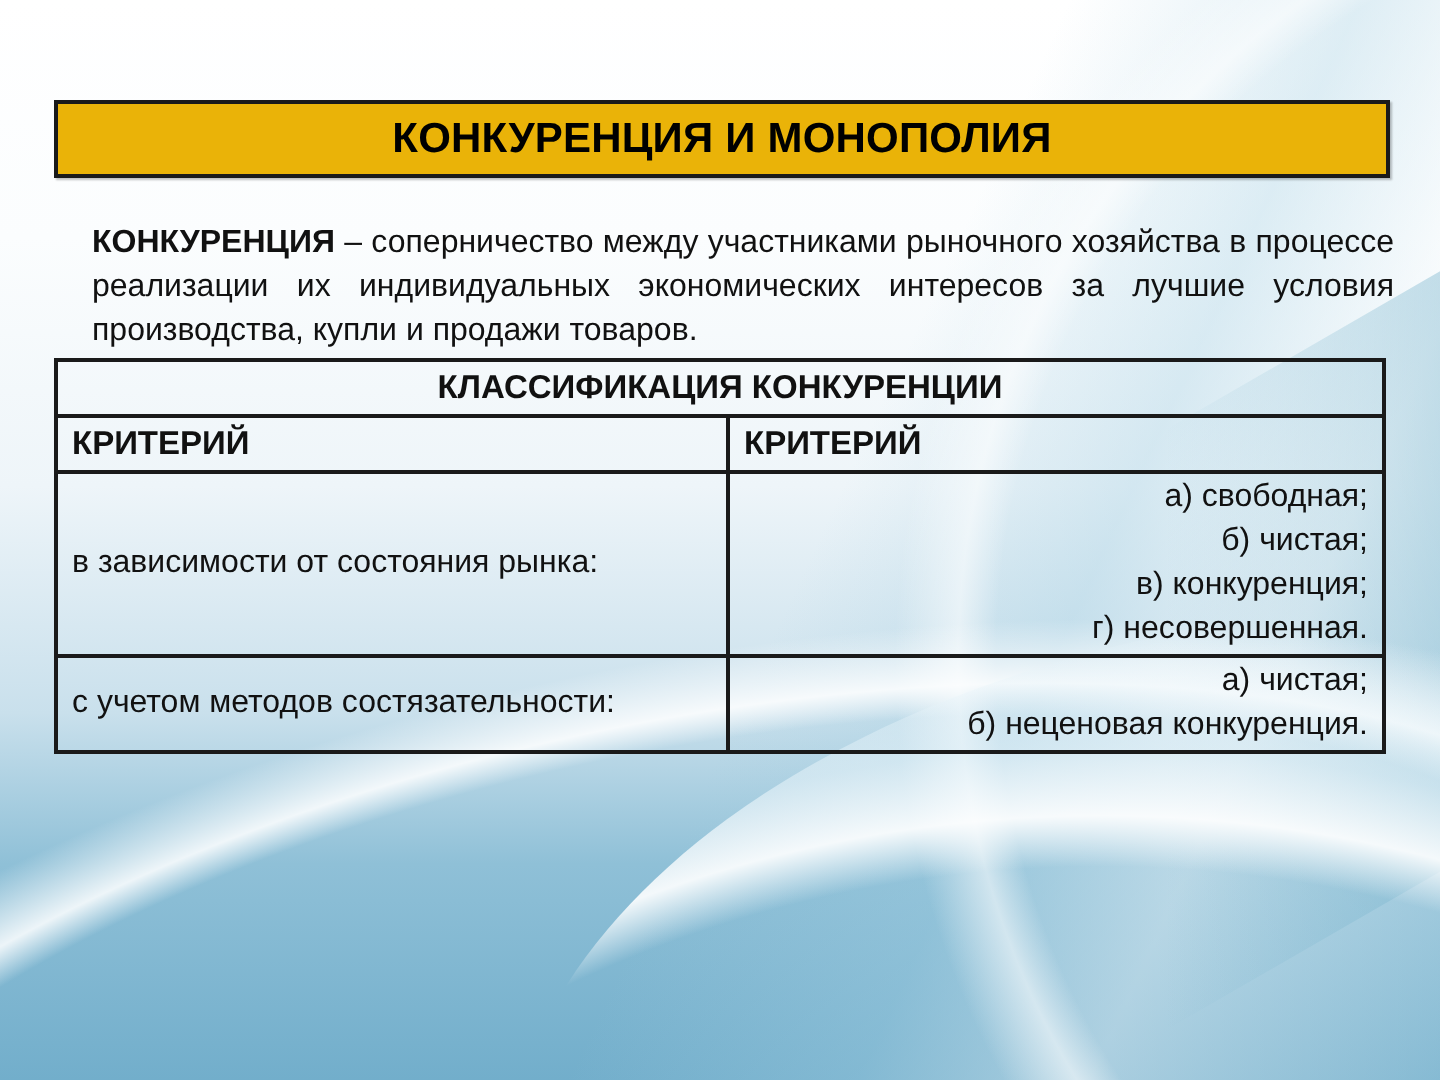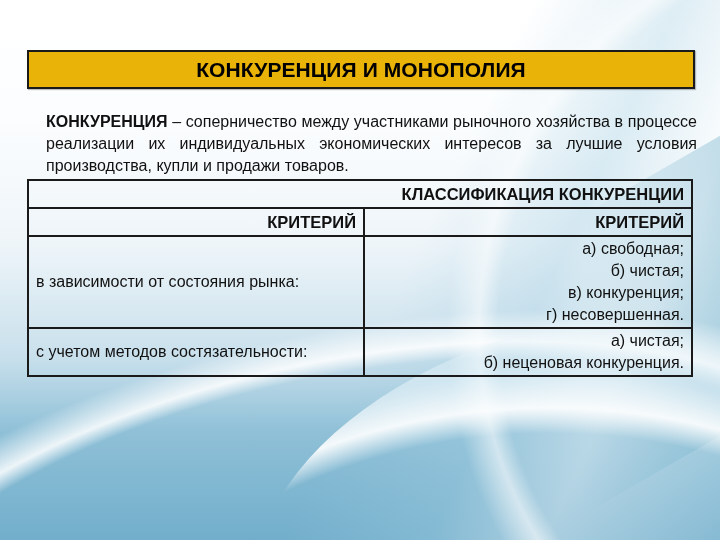--- a/index.html
+++ b/index.html
@@ -57,22 +57,22 @@
     .para2 { top: 399px; }
 
     table.classif {
       position: absolute; left: 27px; top: 179px; width: 666px;
       border-collapse: collapse; font-size: 16px;
     }
     table.classif td {
       border: 2px solid #1a1a1a; padding: 0 7px; color: #111;
       background: rgba(255,255,255,0.0);
     }
-    .th-main { height: 26px; text-align: right; font-weight: bold; font-size: 16.5px; }
-    .th-col { height: 26px; text-align: right; font-weight: bold; font-size: 16.5px; }
+    .th-main { height: 26px; text-align: center; font-weight: bold; font-size: 16.5px; }
+    .th-col { height: 26px; text-align: left; font-weight: bold; font-size: 16.5px; }
     .r1 td { height: 90px; }
     .r2 td { height: 46px; }
     .col1 { width: 320px; }
     .examples div { line-height: 22px; text-align: right; }
   </style>
 </head>
 <body>
 
 <div class="bg-layer">
   <div class="sw3"></div>

